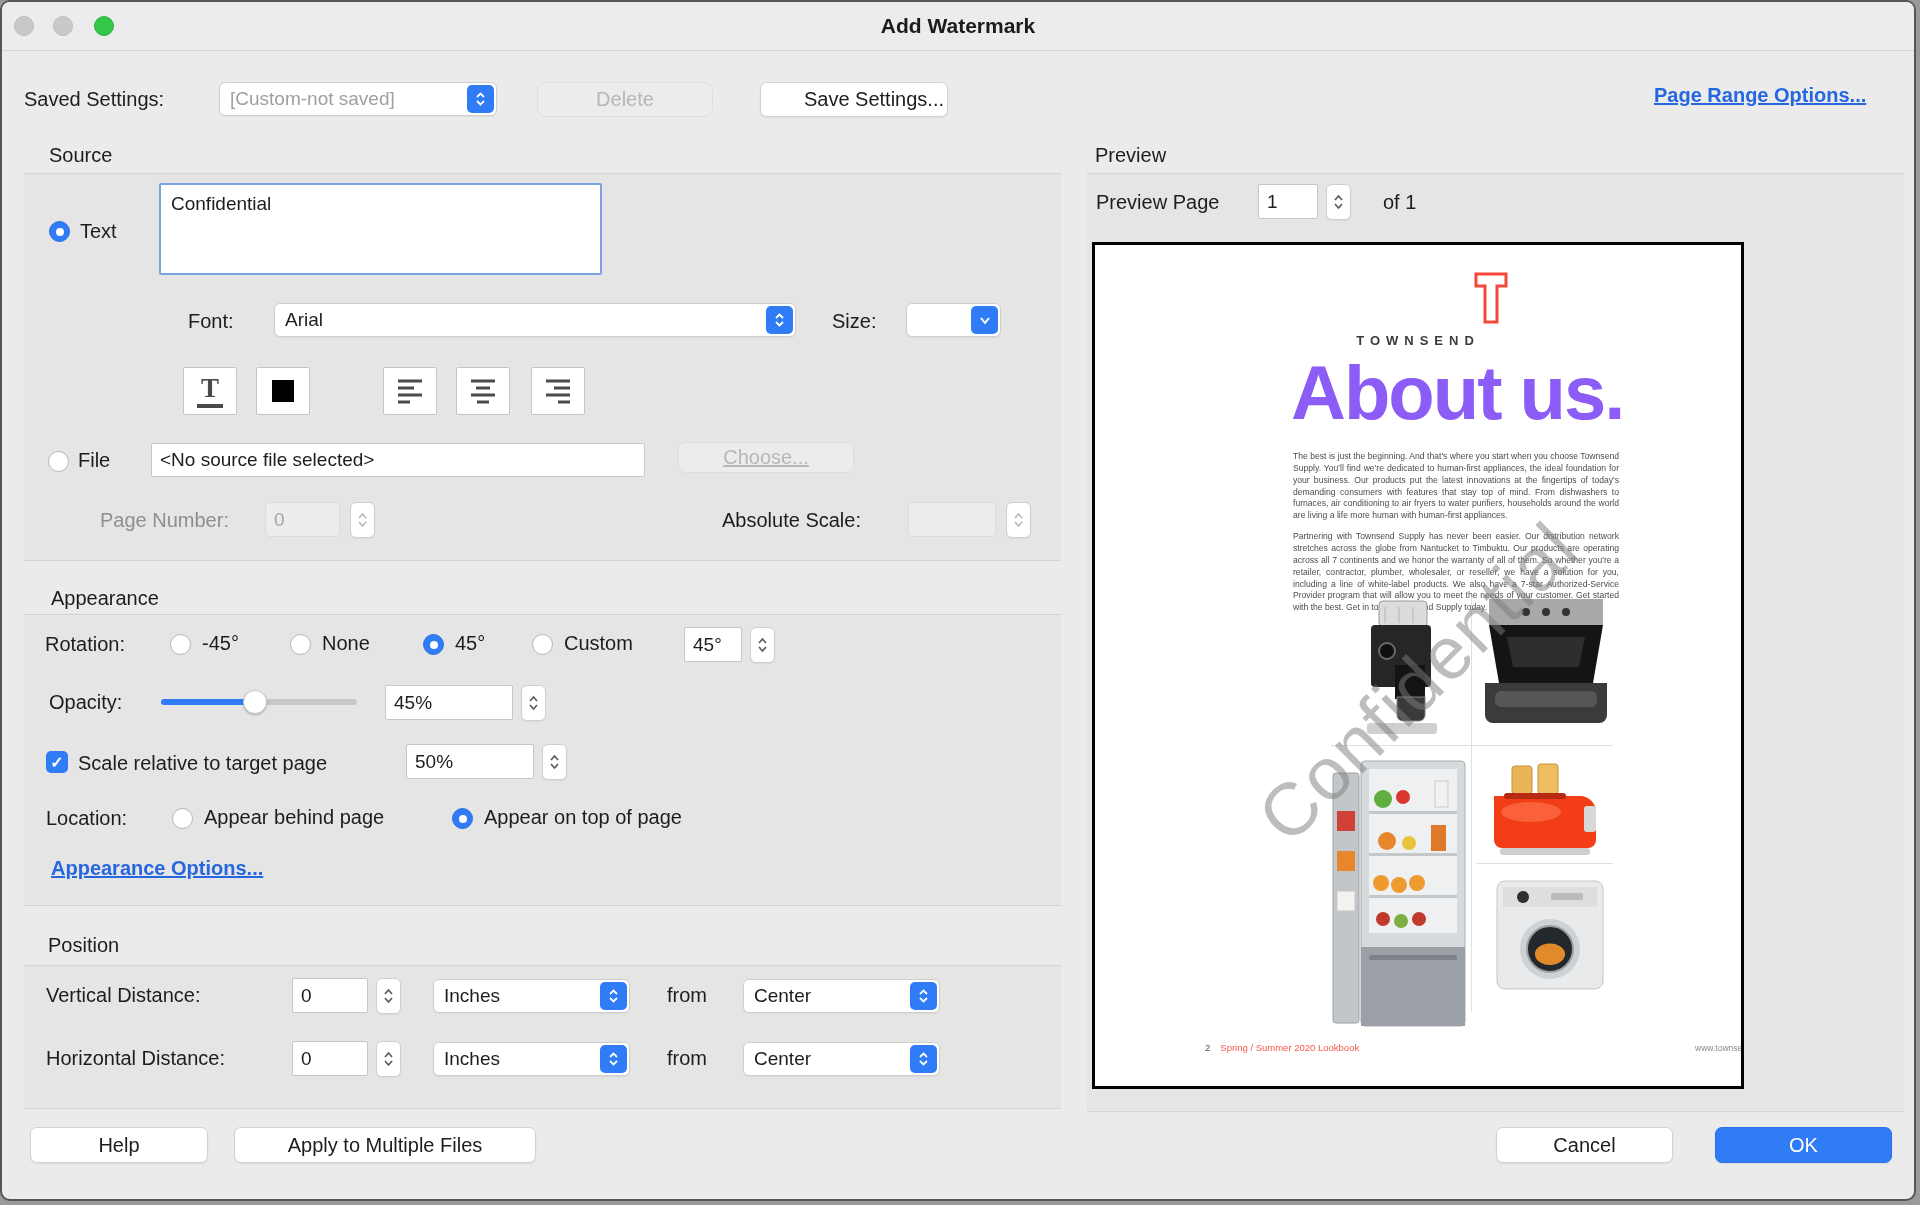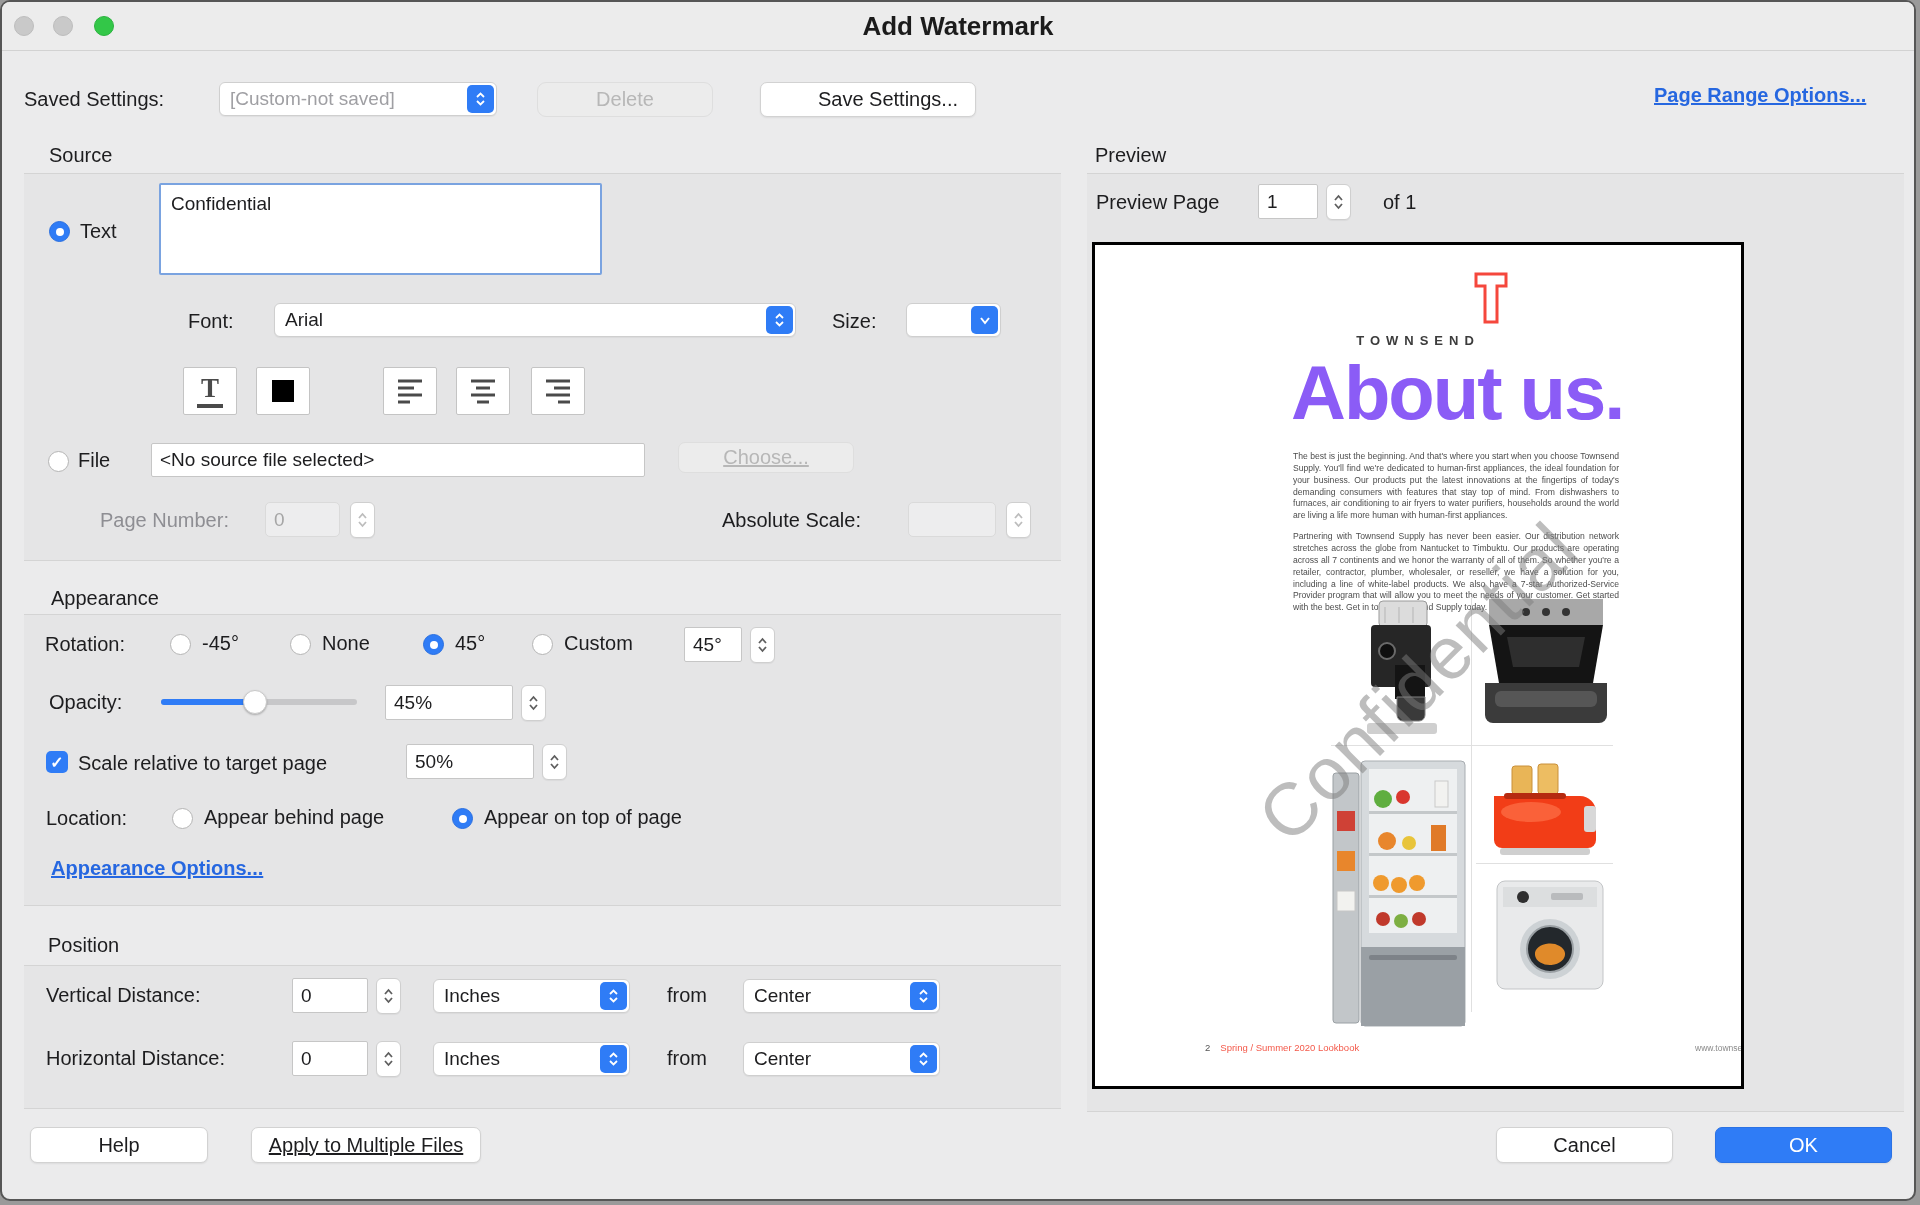--- a/index.html
+++ b/index.html
@@ -1,18 +1,18 @@
 <!DOCTYPE html>
 <html><head>
 <meta charset="utf-8">
 <style>
   html,body{margin:0;padding:0;background:#9a9a9a;font-family:"Liberation Sans",sans-serif;}
   .dialog{position:relative;width:1916px;height:1201px;background:#ebebec;border:2px solid #565656;border-radius:10px;overflow:hidden;box-sizing:border-box;}
   .titlebar{position:absolute;left:0;top:0;width:100%;height:48px;background:#ececec;border-bottom:1px solid #d2d2d2;}
-  .title{position:absolute;left:0;top:0;width:100%;height:48px;line-height:48px;text-align:center;font-size:26px;font-weight:700;color:#1b1b1b;}
+  .title{position:absolute;left:0;top:0;width:100%;height:48px;line-height:48px;text-align:center;font-size:21px;font-weight:700;color:#1b1b1b;}
   .light{position:absolute;top:14px;width:20px;height:20px;border-radius:50%;box-sizing:border-box;}
   .light.gray{background:#c9c9c9;border:1px solid #bdbdbd;}
   .light.green{background:#33c748;border:1px solid #2cb340;}
   .panel{position:absolute;background:#e5e5e6;border-top:1px solid #d4d4d4;border-bottom:1px solid #d4d4d4;}
   .h{position:absolute;font-size:20px;color:#1d1d1f;}
   .lbl{position:absolute;font-size:20px;color:#1d1d1f;white-space:nowrap;}
   .lbl.dim{color:#8e8e93;}
   .field{position:absolute;background:#fff;border:1px solid #c6c6c6;border-radius:5px;font-size:19px;color:#1d1d1f;padding:0 8px;font-family:inherit;box-sizing:border-box;height:35px;}
   .field.dis{background:#ededee;color:#a6a6a6;border-color:#dadada;}
   .btn{position:absolute;background:#fff;border:1px solid #d2d2d2;border-radius:7px;font-size:20px;color:#1d1d1f;display:flex;align-items:center;justify-content:center;box-shadow:0 1px 2px rgba(0,0,0,.07);height:35px;box-sizing:border-box;cursor:default;}
@@ -59,21 +59,21 @@
   <div class="select" style="left:217px;top:80px;width:278px;gap:41px;">
     <span class="val muted">[Custom-not saved]</span>
     <span class="cap">
       <svg width="11" height="16" viewBox="0 0 11 16">
           <path d="M2 6 L5.5 2.5 L9 6" fill="none" stroke="#fff" stroke-width="1.8"></path>
           <path d="M2 10 L5.5 13.5 L9 10" fill="none" stroke="#fff" stroke-width="1.8"></path>
         </svg>
     </span>
   </div>
   <div class="btn dis" style="left:535px;top:80px;width:176px;border-radius:9px;">Delete</div>
-  <div class="btn" style="left:758px;top:80px;width:216px;padding-left:40px;">Save Settings...</div>
+  <div class="btn" style="left:758px;top:80px;width:188px;padding-left:40px;">Save Settings...</div>
   <div class="link" style="left:1652px;top:82px;font-weight:600;">Page Range Options...</div>
 
   <div class="h" style="left:47px;top:142px;">Source</div>
   <div class="panel" style="left:22px;top:171px;width:1037px;height:386px;"></div>
 
   <div class="radio on" style="left:47px;top:219px;"></div>
   <div class="lbl" style="left:78px;top:218px;">Text</div>
   <textarea style="position: absolute; left: 157px; top: 181px; width: 443px; height: 92px; box-sizing: border-box; background: rgb(255, 255, 255); border: 2px solid rgb(122, 163, 224); border-radius: 2px; padding: 8px 10px; font-size: 19px; font-family: &quot;Liberation Sans&quot;, sans-serif; color: rgb(29, 29, 31); resize: none;">Confidential</textarea>
 
   <div class="lbl" style="left:186px;top:308px;">Font:</div>
@@ -260,21 +260,21 @@
     <span class="val">Center</span>
     <span class="cap">
       <svg width="11" height="16" viewBox="0 0 11 16">
           <path d="M2 6 L5.5 2.5 L9 6" fill="none" stroke="#fff" stroke-width="1.8"></path>
           <path d="M2 10 L5.5 13.5 L9 10" fill="none" stroke="#fff" stroke-width="1.8"></path>
         </svg>
     </span>
   </div>
 
   <div class="btn" style="left:28px;top:1125px;width:178px;height:36px;">Help</div>
-  <div class="btn" style="left:249px;top:1125px;width:230px;height:36px;text-decoration:underline;">Apply to Multiple Files</div>
+  <div class="btn" style="left:232px;top:1125px;width:302px;height:36px;">Apply to Multiple Files</div>
   <div class="btn" style="left:1494px;top:1125px;width:177px;height:36px;">Cancel</div>
   <div class="btn primary" style="left:1713px;top:1125px;width:177px;height:36px;">OK</div>
 
   <div class="h" style="left:1093px;top:142px;">Preview</div>
   <div class="panel" style="left:1085px;top:171px;width:817px;height:937px;"></div>
 
   <div class="lbl" style="left:1094px;top:189px;">Preview Page</div>
   <input class="field" style="left: 1256px; top: 182px; width: 60px; border-radius: 2px;" value="1">
   <div class="stepper" style="left:1324px;top:182px;">
     <svg width="11" height="18" viewBox="0 0 11 18">

